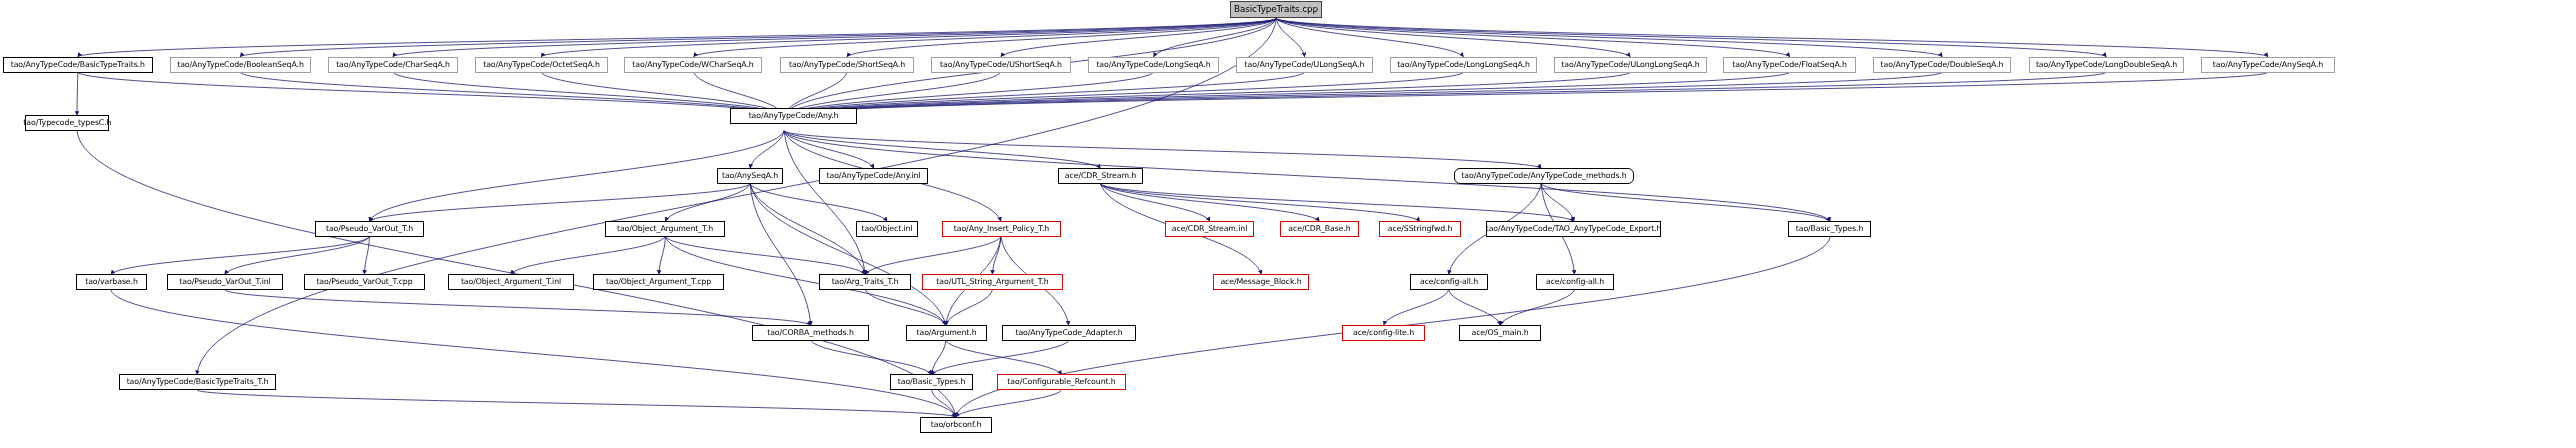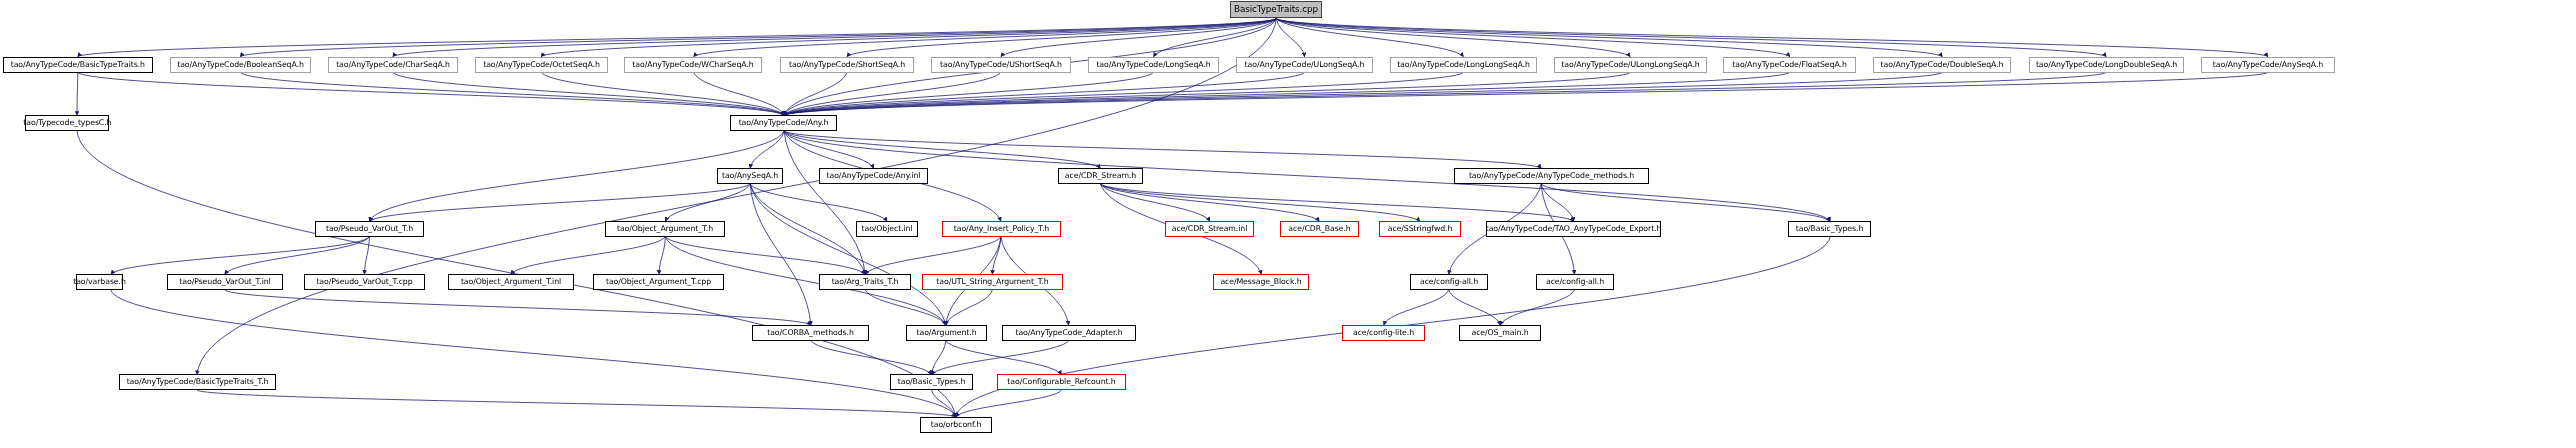--- a/index.html
+++ b/index.html
@@ -159,35 +159,35 @@
       <div class="node grey" style="left: 931px; top: 57px; width: 140px; height: 15.5px;">tao/AnyTypeCode/UShortSeqA.h</div>
       <div class="node grey" style="left: 1088px; top: 57px; width: 131px; height: 15.5px;">tao/AnyTypeCode/LongSeqA.h</div>
       <div class="node grey" style="left: 1236px; top: 57px; width: 137px; height: 15.5px;">tao/AnyTypeCode/ULongSeqA.h</div>
       <div class="node grey" style="left: 1390px; top: 57px; width: 147px; height: 15.5px;">tao/AnyTypeCode/LongLongSeqA.h</div>
       <div class="node grey" style="left: 1554px; top: 57px; width: 153px; height: 15.5px;">tao/AnyTypeCode/ULongLongSeqA.h</div>
       <div class="node grey" style="left: 1723px; top: 57px; width: 133px; height: 15.5px;">tao/AnyTypeCode/FloatSeqA.h</div>
       <div class="node grey" style="left: 1873px; top: 57px; width: 138px; height: 15.5px;">tao/AnyTypeCode/DoubleSeqA.h</div>
       <div class="node grey" style="left: 2029px; top: 57px; width: 155px; height: 15.5px;">tao/AnyTypeCode/LongDoubleSeqA.h</div>
       <div class="node grey" style="left: 2201px; top: 57px; width: 134px; height: 15.5px;">tao/AnyTypeCode/AnySeqA.h</div>
       <div class="node" style="left: 25.4px; top: 115px; width: 84px; height: 15.5px;">tao/Typecode_typesC.h</div>
-      <div class="node" style="left: 730px; top: 115px; width: 107px; height: 15.5px;">tao/AnyTypeCode/Any.h</div>
+      <div class="node" style="left: 730px; top: 108px; width: 127px; height: 15.5px;">tao/AnyTypeCode/Any.h</div>
       <div class="node" style="left: 717px; top: 168px; width: 66px; height: 15.5px;">tao/AnySeqA.h</div>
       <div class="node" style="left: 819px; top: 168px; width: 109px; height: 15.5px;">tao/AnyTypeCode/Any.inl</div>
       <div class="node" style="left: 1058px; top: 168px; width: 85px; height: 15.5px;">ace/CDR_Stream.h</div>
-      <div class="node" style="left: 1454px; top: 168px; width: 195px; height: 15.5px;">tao/AnyTypeCode/AnyTypeCode_methods.h</div>
+      <div class="node" style="left: 1454px; top: 168px; width: 180px; height: 15.5px; border-radius: 6px;">tao/AnyTypeCode/AnyTypeCode_methods.h</div>
       <div class="node" style="left: 315px; top: 221px; width: 109px; height: 15.5px;">tao/Pseudo_VarOut_T.h</div>
       <div class="node" style="left: 605px; top: 221px; width: 120px; height: 15.5px;">tao/Object_Argument_T.h</div>
       <div class="node" style="left: 856px; top: 221px; width: 62px; height: 15.5px;">tao/Object.inl</div>
       <div class="node red" style="left: 942px; top: 221px; width: 119px; height: 15.5px;">tao/Any_Insert_Policy_T.h</div>
       <div class="node red" style="left: 1165px; top: 221px; width: 89px; height: 15.5px;">ace/CDR_Stream.inl</div>
       <div class="node red" style="left: 1280px; top: 221px; width: 79px; height: 15.5px;">ace/CDR_Base.h</div>
       <div class="node red" style="left: 1379px; top: 221px; width: 82px; height: 15.5px;">ace/SStringfwd.h</div>
       <div class="node" style="left: 1486px; top: 221px; width: 175px; height: 15.5px;">tao/AnyTypeCode/TAO_AnyTypeCode_Export.h</div>
       <div class="node" style="left: 1788px; top: 221px; width: 83px; height: 15.5px;">tao/Basic_Types.h</div>
-      <div class="node" style="left: 76px; top: 274px; width: 47px; height: 15.5px;">tao/varbase.h</div>
+      <div class="node" style="left: 76px; top: 274px; width: 71px; height: 15.5px;">tao/varbase.h</div>
       <div class="node" style="left: 167px; top: 274px; width: 116px; height: 15.5px;">tao/Pseudo_VarOut_T.inl</div>
       <div class="node" style="left: 304px; top: 274px; width: 121px; height: 15.5px;">tao/Pseudo_VarOut_T.cpp</div>
       <div class="node" style="left: 448px; top: 274px; width: 126px; height: 15.5px;">tao/Object_Argument_T.inl</div>
       <div class="node" style="left: 593px; top: 274px; width: 131px; height: 15.5px;">tao/Object_Argument_T.cpp</div>
       <div class="node" style="left: 819px; top: 274px; width: 92px; height: 15.5px;">tao/Arg_Traits_T.h</div>
       <div class="node red" style="left: 922px; top: 274px; width: 141px; height: 15.5px;">tao/UTL_String_Argument_T.h</div>
       <div class="node red" style="left: 1213px; top: 274px; width: 96px; height: 15.5px;">ace/Message_Block.h</div>
       <div class="node" style="left: 1410px; top: 274px; width: 78px; height: 15.5px;">ace/config-all.h</div>
       <div class="node" style="left: 1536px; top: 274px; width: 78px; height: 15.5px;">ace/config-all.h</div>
       <div class="node" style="left: 752px; top: 325px; width: 117px; height: 15.5px;">tao/CORBA_methods.h</div>

